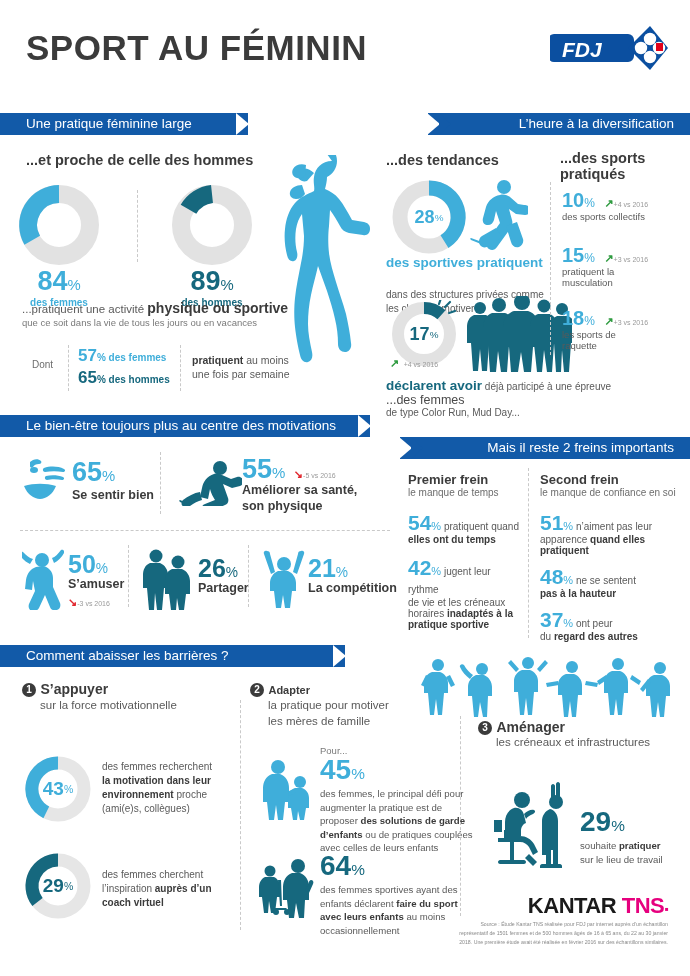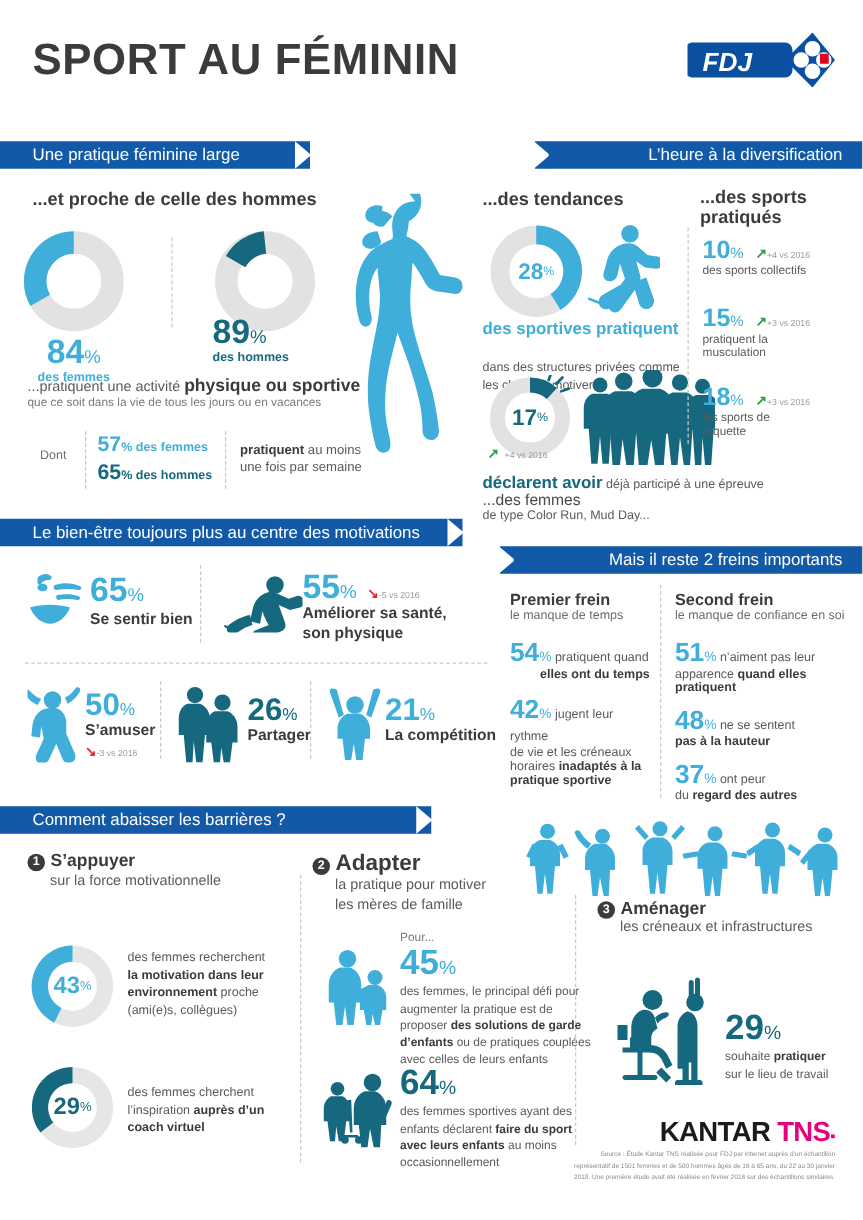--- a/index.html
+++ b/index.html
@@ -128,21 +128,21 @@
   </div>
 
   <div class="divv" style="left:137px;top:190px;height:72px;"></div>
 
   <div class="donut" style="position:absolute;left:170px;top:183px;width:84px;height:84px;">
     <svg width="84" height="84" viewBox="0 0 84 84">
       <circle cx="42" cy="42" r="31" fill="none" stroke="#E2E2E2" stroke-width="18"></circle>
       <path d="M 42 11 A 31 31 0 0 0 18.5 26.3" fill="none" stroke="#16687E" stroke-width="18"></path>
     </svg>
   </div>
-  <div style="position:absolute;left:170px;top:252px;width:84px;text-align:left;">
+  <div style="position:absolute;left:170px;top:268px;width:84px;text-align:center;">
     <div class="bignum db" style="font-size:27px;">
       <span>89</span><span class="pct">%</span>
     </div>
     <div class="db bold" style="font-size:10px;margin-top:2px;">des hommes</div>
   </div>
 
   <div style="position:absolute;left:22px;top:300px;width:290px;">
     <div style="font-size:11.5px;color:#5a5a5a;">
       <span>...pratiquent une activité </span><span class="bold" style="font-size:14px;color:#3b3b3b;">physique ou sportive</span>
     </div>
@@ -365,21 +365,21 @@
     <span class="arrowtip"></span>
     <span>Mais il reste 2 freins importants</span>
   </div>
 
   <div style="position:absolute;left:408px;top:472px;width:115px;">
     <div class="bold" style="font-size:13px;color:#3b3b3b;">Premier frein</div>
     <div style="font-size:10px;color:#6d6d6d;">le manque de temps</div>
 
     <div style="margin-top:14px;">
       <span class="bignum lb" style="font-size:21px;">54</span><span class="lb" style="font-size:11px;">%</span><span style="font-size:10px;color:#5a5a5a;"> pratiquent quand</span>
-      <div class="bold" style="font-size:10px;color:#3b3b3b;margin-left:24px;">elles ont du temps</div>
+      <div class="bold" style="font-size:10px;color:#3b3b3b;">elles ont du temps</div>
     </div>
 
     <div style="margin-top:12px;">
       <span class="bignum lb" style="font-size:21px;">42</span><span class="lb" style="font-size:11px;">%</span><span style="font-size:10px;color:#5a5a5a;"> jugent leur rythme</span>
       <div style="font-size:10px;color:#5a5a5a;">de vie et les créneaux</div>
       <div style="font-size:10px;color:#5a5a5a;"><span>horaires </span><span class="bold" style="color:#3b3b3b;">inadaptés à la</span></div>
       <div class="bold" style="font-size:10px;color:#3b3b3b;">pratique sportive</div>
     </div>
   </div>
 
@@ -451,21 +451,21 @@
     <div>des femmes cherchent</div>
     <div><span>l’inspiration </span><span class="bold" style="color:#3b3b3b;">auprès d’un</span></div>
     <div class="bold" style="color:#3b3b3b;">coach virtuel</div>
   </div>
 
   <div class="divv" style="left:240px;top:700px;height:230px;"></div>
 
   <div style="position:absolute;left:250px;top:680px;width:180px;">
     <div>
       <span class="numbadge">2</span>
-      <span class="bold" style="font-size:18px;color:#3b3b3b;">Adapter</span>
+      <span class="bold" style="font-size:11px;color:#3b3b3b;">Adapter</span>
     </div>
     <div style="font-size:11.5px;color:#5a5a5a;line-height:1.35;margin-left:18px;">
       <div>la pratique pour motiver</div>
       <div>les mères de famille</div>
     </div>
   </div>
 
   <svg class="sil" style="left:262px;top:758px;" width="52" height="62" viewBox="0 0 52 62">
     <g fill="#3FAEDA">
       <circle cx="16" cy="9" r="7"></circle>

